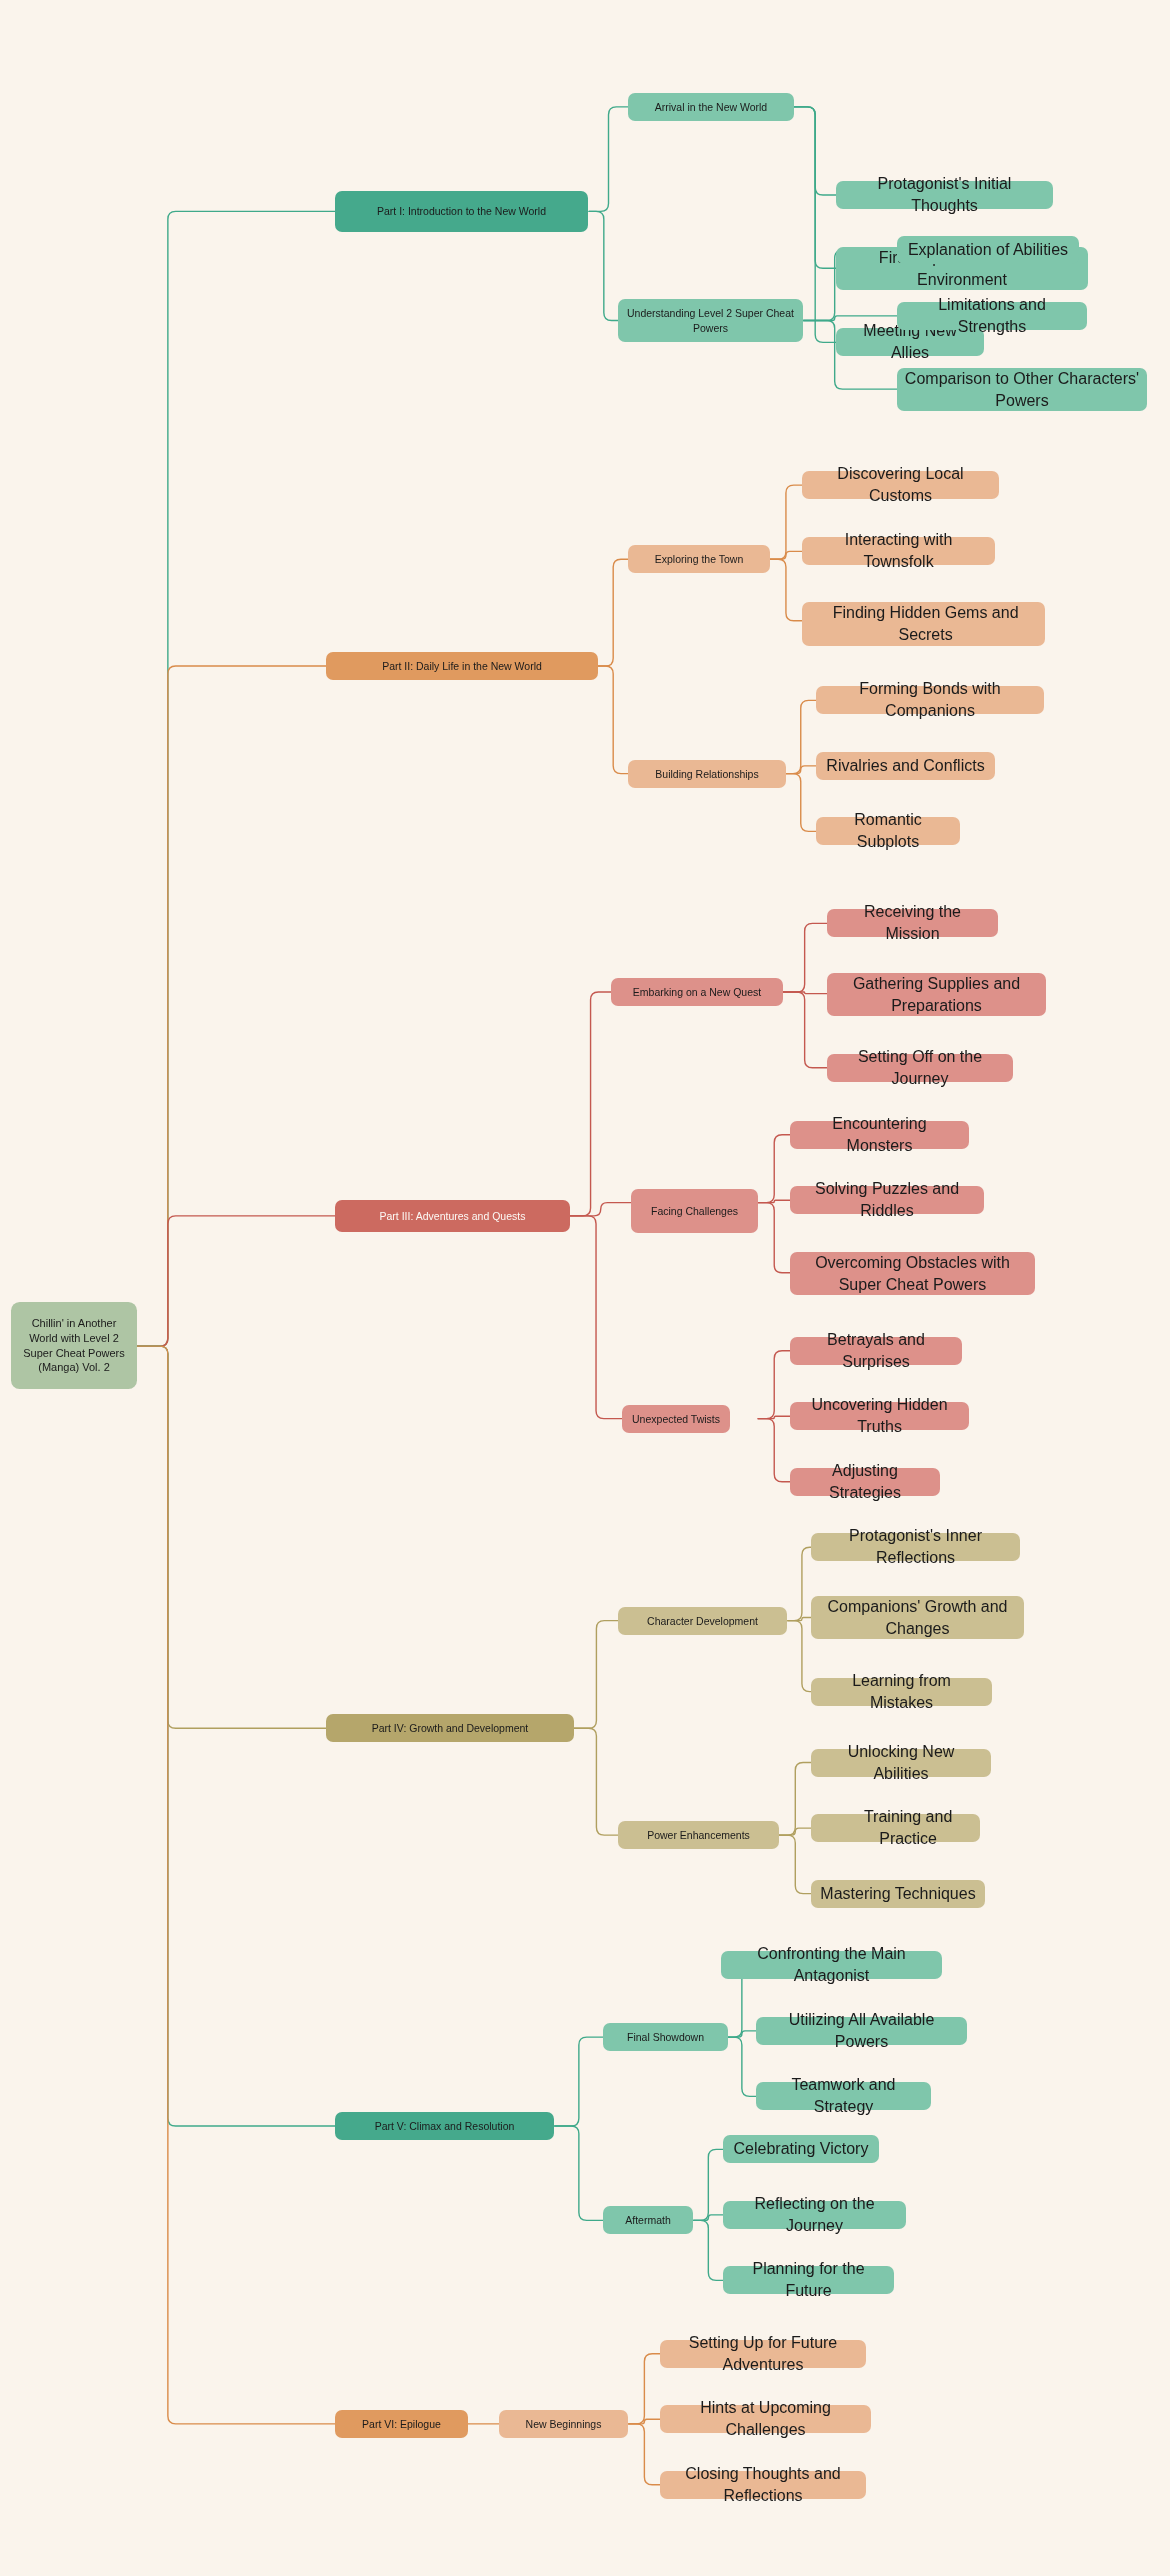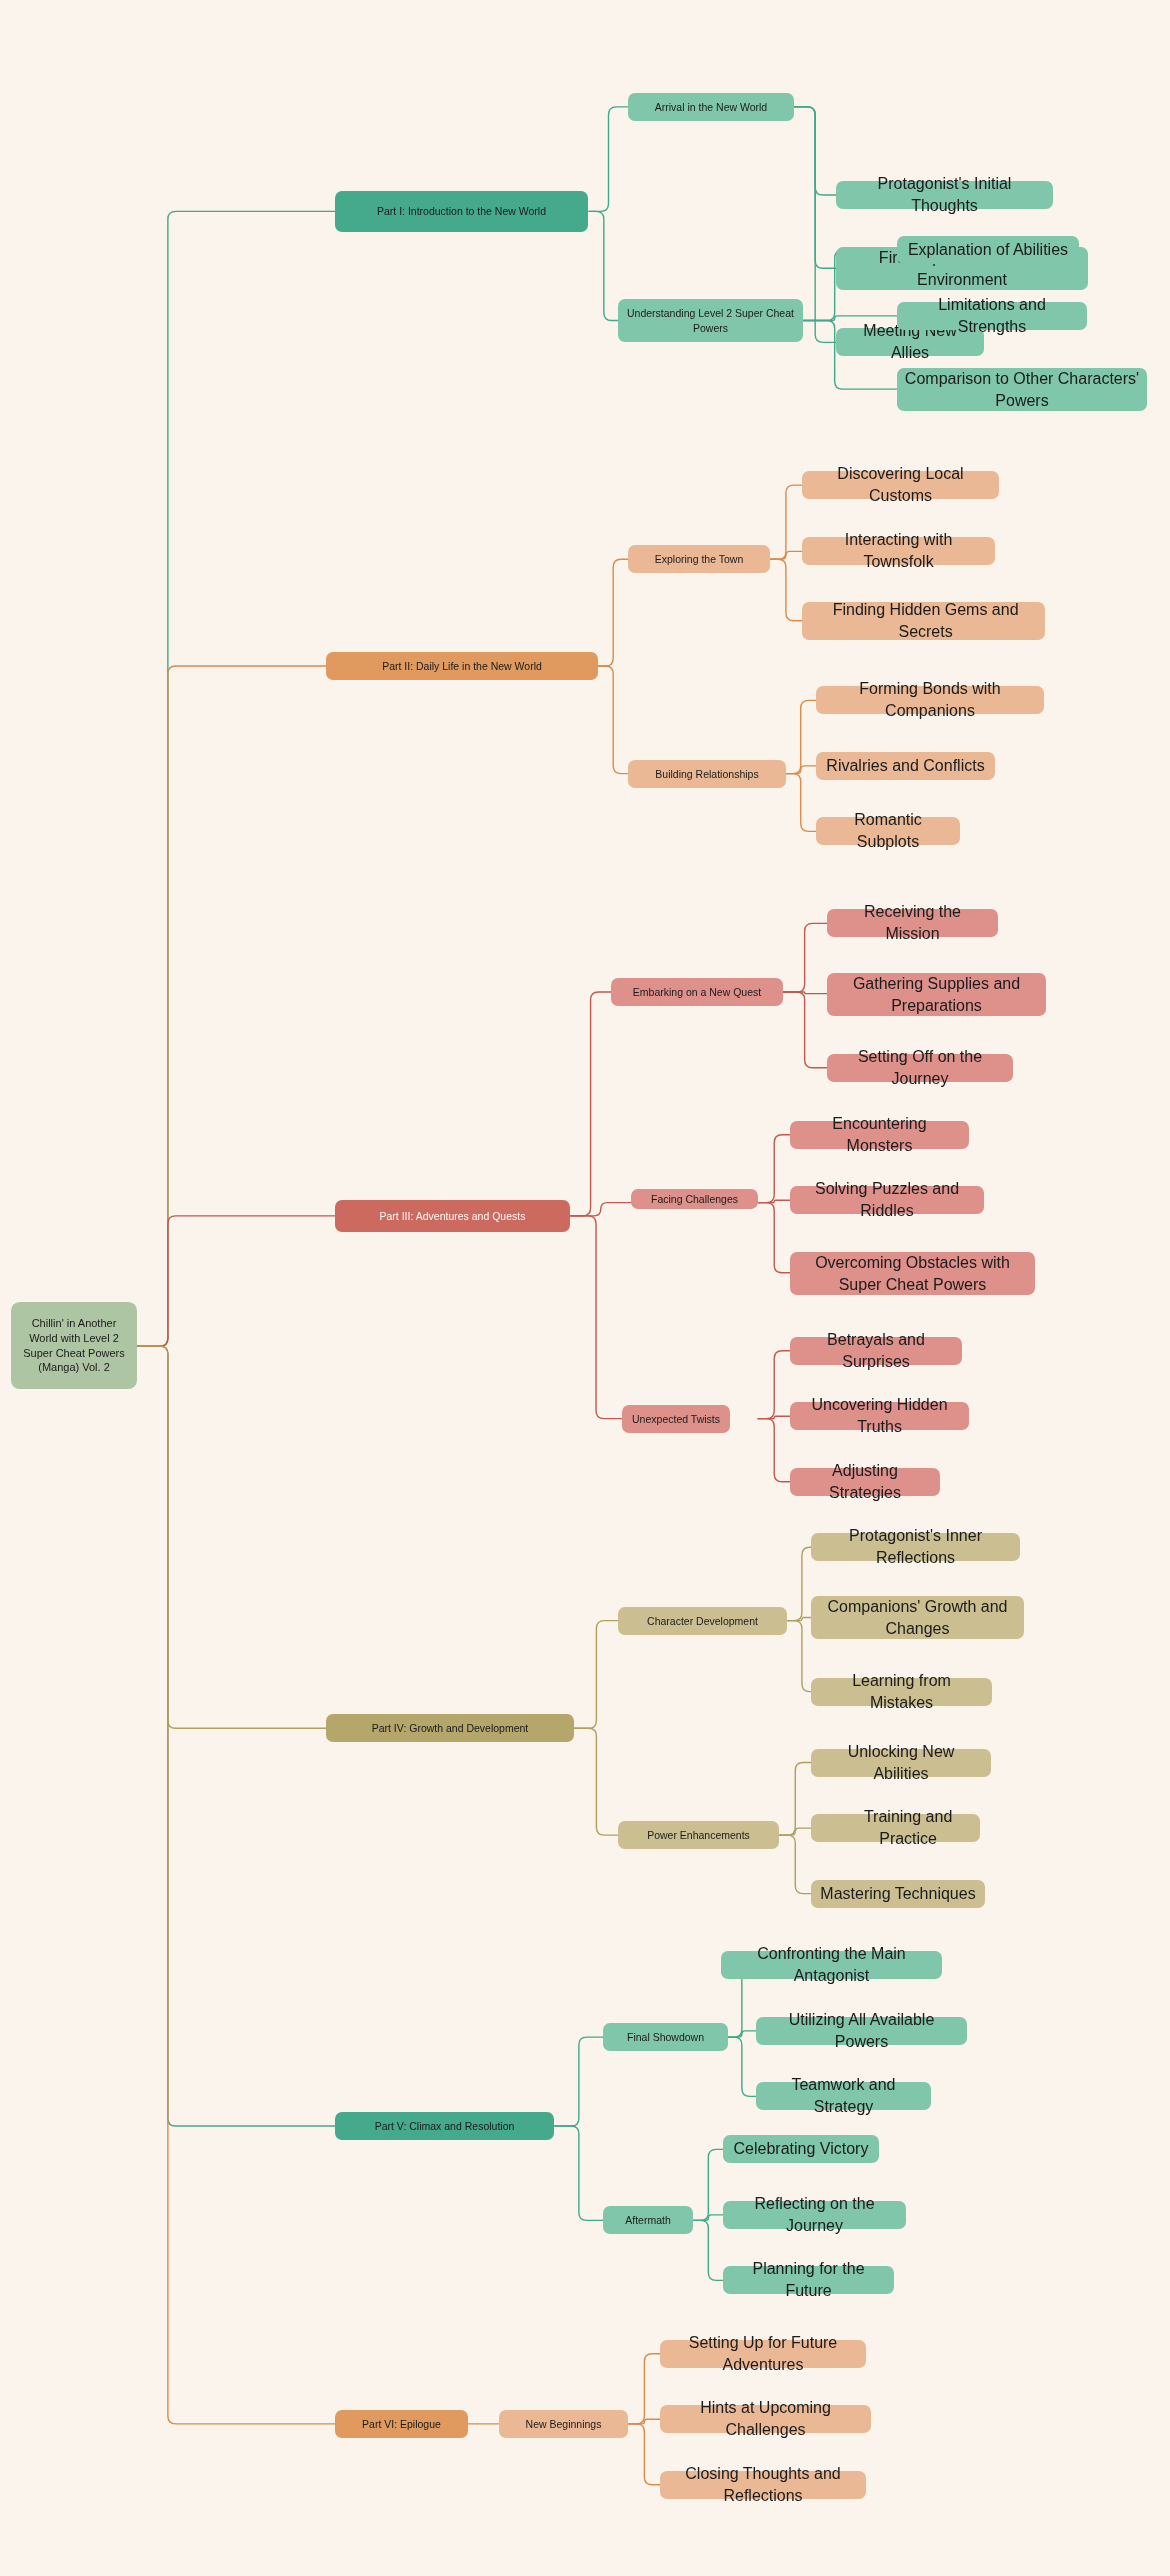--- a/index.html
+++ b/index.html
@@ -129,21 +129,21 @@
     </div>
     <div class="node lvl2" style="left: 628px; top: 545px; width: 142px; height: 28px; background: rgb(234, 184, 148);">
       <span>Exploring the Town</span>
     </div>
     <div class="node lvl3" style="left: 802px; top: 471px; width: 197px; height: 28px; background: rgb(234, 184, 148);">
       <span>Discovering Local Customs</span>
     </div>
     <div class="node lvl3" style="left: 802px; top: 537px; width: 193px; height: 28px; background: rgb(234, 184, 148);">
       <span>Interacting with Townsfolk</span>
     </div>
-    <div class="node lvl3" style="left: 802px; top: 602px; width: 243px; height: 38px; background: rgb(234, 184, 148); padding-left: 12px;">
+    <div class="node lvl3" style="left: 802px; top: 602px; width: 243px; height: 44px; background: rgb(234, 184, 148); padding-left: 12px;">
       <span>Finding Hidden Gems and Secrets</span>
     </div>
     <div class="node lvl2" style="left: 628px; top: 760px; width: 158px; height: 28px; background: rgb(234, 184, 148);">
       <span>Building Relationships</span>
     </div>
     <div class="node lvl3" style="left: 816px; top: 686px; width: 228px; height: 28px; background: rgb(234, 184, 148);">
       <span>Forming Bonds with Companions</span>
     </div>
     <div class="node lvl3" style="left: 816px; top: 752px; width: 179px; height: 28px; background: rgb(234, 184, 148);">
       <span>Rivalries and Conflicts</span>
@@ -159,21 +159,21 @@
     </div>
     <div class="node lvl3" style="left: 827px; top: 909px; width: 171px; height: 28px; background: rgb(221, 145, 138);">
       <span>Receiving the Mission</span>
     </div>
     <div class="node lvl3" style="left: 827px; top: 973px; width: 219px; height: 43px; background: rgb(221, 145, 138);">
       <span>Gathering Supplies and Preparations</span>
     </div>
     <div class="node lvl3" style="left: 827px; top: 1054px; width: 186px; height: 28px; background: rgb(221, 145, 138);">
       <span>Setting Off on the Journey</span>
     </div>
-    <div class="node lvl2" style="left: 631px; top: 1189px; width: 127px; height: 20px; background: rgb(221, 145, 138);">
+    <div class="node lvl2" style="left: 631px; top: 1189px; width: 127px; height: 44px; background: rgb(221, 145, 138);">
       <span>Facing Challenges</span>
     </div>
     <div class="node lvl3" style="left: 790px; top: 1121px; width: 179px; height: 28px; background: rgb(221, 145, 138);">
       <span>Encountering Monsters</span>
     </div>
     <div class="node lvl3" style="left: 790px; top: 1186px; width: 194px; height: 28px; background: rgb(221, 145, 138);">
       <span>Solving Puzzles and Riddles</span>
     </div>
     <div class="node lvl3" style="left: 790px; top: 1252px; width: 245px; height: 43px; background: rgb(221, 145, 138);">
       <span>Overcoming Obstacles with Super Cheat Powers</span>

